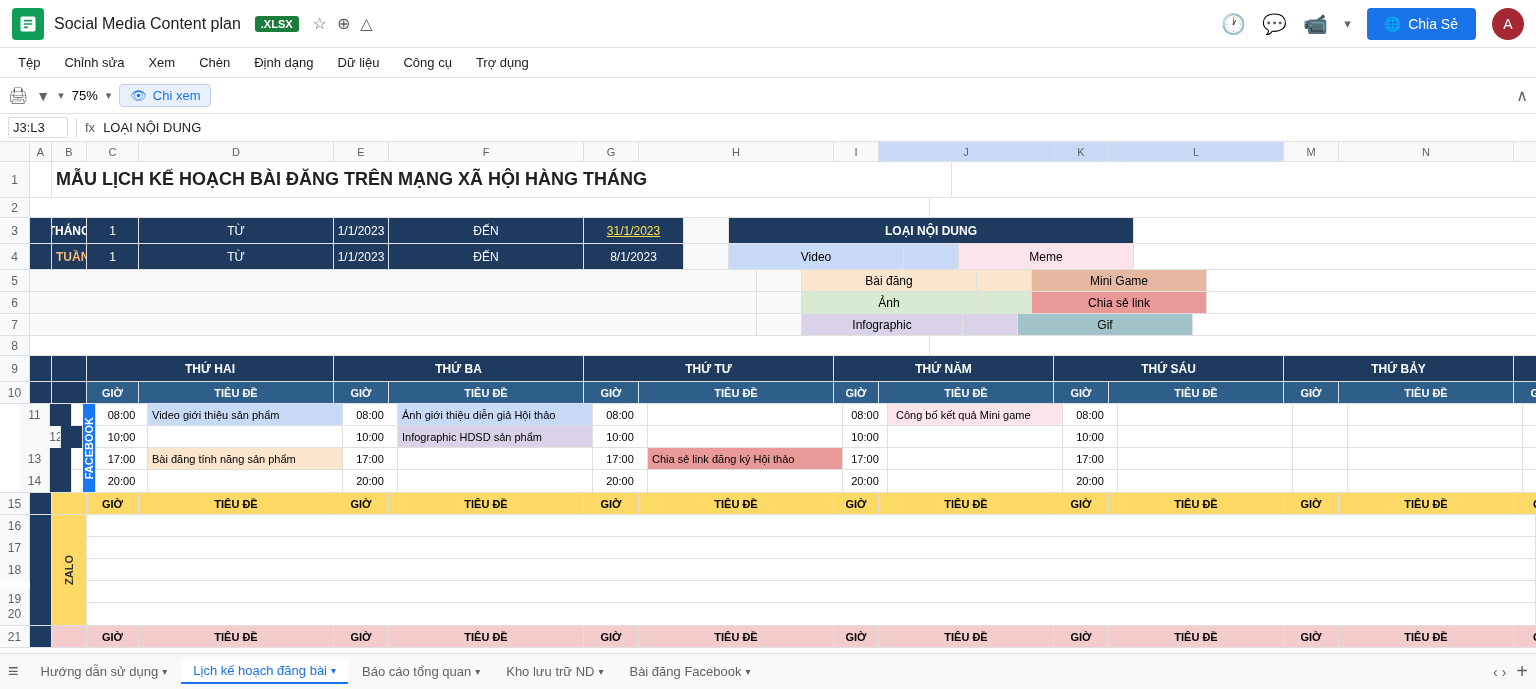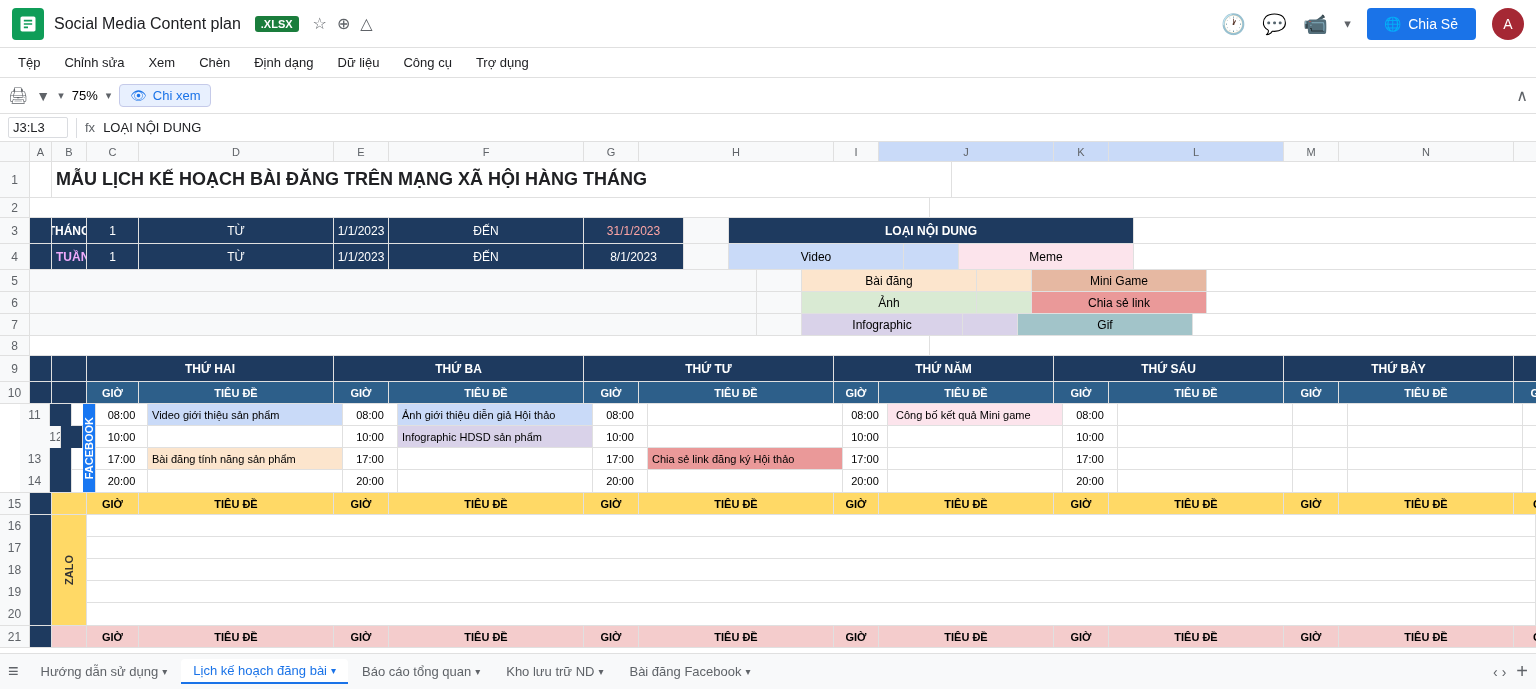--- a/index.html
+++ b/index.html
@@ -193,30 +193,30 @@
   </div>
 
   <div class="sheet-row" style="height:26px;">
     <div class="cell w-row row-num">3</div>
     <div class="cell w-a" style="background:#1e3a5f;"></div>
     <div class="cell w-b font-bold text-center" style="background:#1e3a5f;color:#fff;justify-content:center;">THÁNG</div>
     <div class="cell w-c text-center" style="background:#1e3a5f;color:#fff;justify-content:center;">1</div>
     <div class="cell w-d text-center" style="background:#1e3a5f;color:#fff;justify-content:center;">TỪ</div>
     <div class="cell w-e text-center" style="background:#1e3a5f;color:#fff;justify-content:center;">1/1/2023</div>
     <div class="cell w-f text-center" style="background:#1e3a5f;color:#fff;justify-content:center;">ĐẾN</div>
-    <div class="cell w-g text-center" style="background:#1e3a5f;color:#fca5a5;justify-content:center;width:100px;">31/1/2023</div>
+    <div class="cell w-g text-center" style="background:#1e3a5f;color:#fde047;justify-content:center;width:100px;text-decoration:underline;">31/1/2023</div>
 
     <div class="cell" style="width:45px;background:#f8f9fa;"></div>
     <div class="cell text-center font-bold" style="width:405px;background:#1e3a5f;color:#fff;justify-content:center;">LOẠI NỘI DUNG</div>
   </div>
 
   <div class="sheet-row" style="height:26px;">
     <div class="cell w-row row-num">4</div>
     <div class="cell w-a" style="background:#1e3a5f;"></div>
-    <div class="cell w-b font-bold" style="background:#1e3a5f;color:#f0abfc;">TUẦN</div>
+    <div class="cell w-b font-bold" style="background:#1e3a5f;color:#fdba74;">TUẦN</div>
     <div class="cell w-c text-center" style="background:#1e3a5f;color:#fff;justify-content:center;">1</div>
     <div class="cell w-d text-center" style="background:#1e3a5f;color:#fff;justify-content:center;">TỪ</div>
     <div class="cell w-e text-center" style="background:#1e3a5f;color:#fff;justify-content:center;">1/1/2023</div>
     <div class="cell w-f text-center" style="background:#1e3a5f;color:#fff;justify-content:center;">ĐẾN</div>
     <div class="cell w-g text-center" style="background:#1e3a5f;color:#fff;justify-content:center;width:100px;">8/1/2023</div>
 
     <div class="cell" style="width:45px;background:#f8f9fa;"></div>
     <div class="cell text-center" style="width:175px;background:#c9daf8;justify-content:center;">Video</div>
     <div class="cell" style="width:55px;background:#c9daf8;"></div>
     <div class="cell text-center" style="width:175px;background:#fce4ec;justify-content:center;">Meme</div>
@@ -414,21 +414,21 @@
       </div>
       <div style="display:flex;height:22px;border-bottom:1px solid #e0e0e0;">
         <div class="cell w-row row-num" style="height:22px;">17</div>
         <div class="cell w-a" style="height:22px;background:#1e3a5f;"></div>
       </div>
       <div style="display:flex;height:22px;border-bottom:1px solid #e0e0e0;">
         <div class="cell w-row row-num" style="height:22px;">18</div>
         <div class="cell w-a" style="height:22px;background:#1e3a5f;"></div>
       </div>
       <div style="display:flex;height:22px;border-bottom:1px solid #e0e0e0;">
-        <div class="cell w-row row-num" style="height:22px;">19</div>
+        <div class="cell w-row row-num" style="height:22px;margin-top:7px;">19</div>
         <div class="cell w-a" style="height:22px;background:#1e3a5f;"></div>
       </div>
       <div style="display:flex;height:22px;">
         <div class="cell w-row row-num" style="height:22px;">20</div>
         <div class="cell w-a" style="height:22px;background:#1e3a5f;"></div>
       </div>
     </div>
 
     <div style="width:35px;background:#ffd966;display:flex;align-items:center;justify-content:center;border-right:1px solid #e0e0e0;">
       <span style="writing-mode:vertical-rl;text-orientation:mixed;transform:rotate(180deg);color:#333;font-weight:bold;font-size:11px;">ZALO</span>

